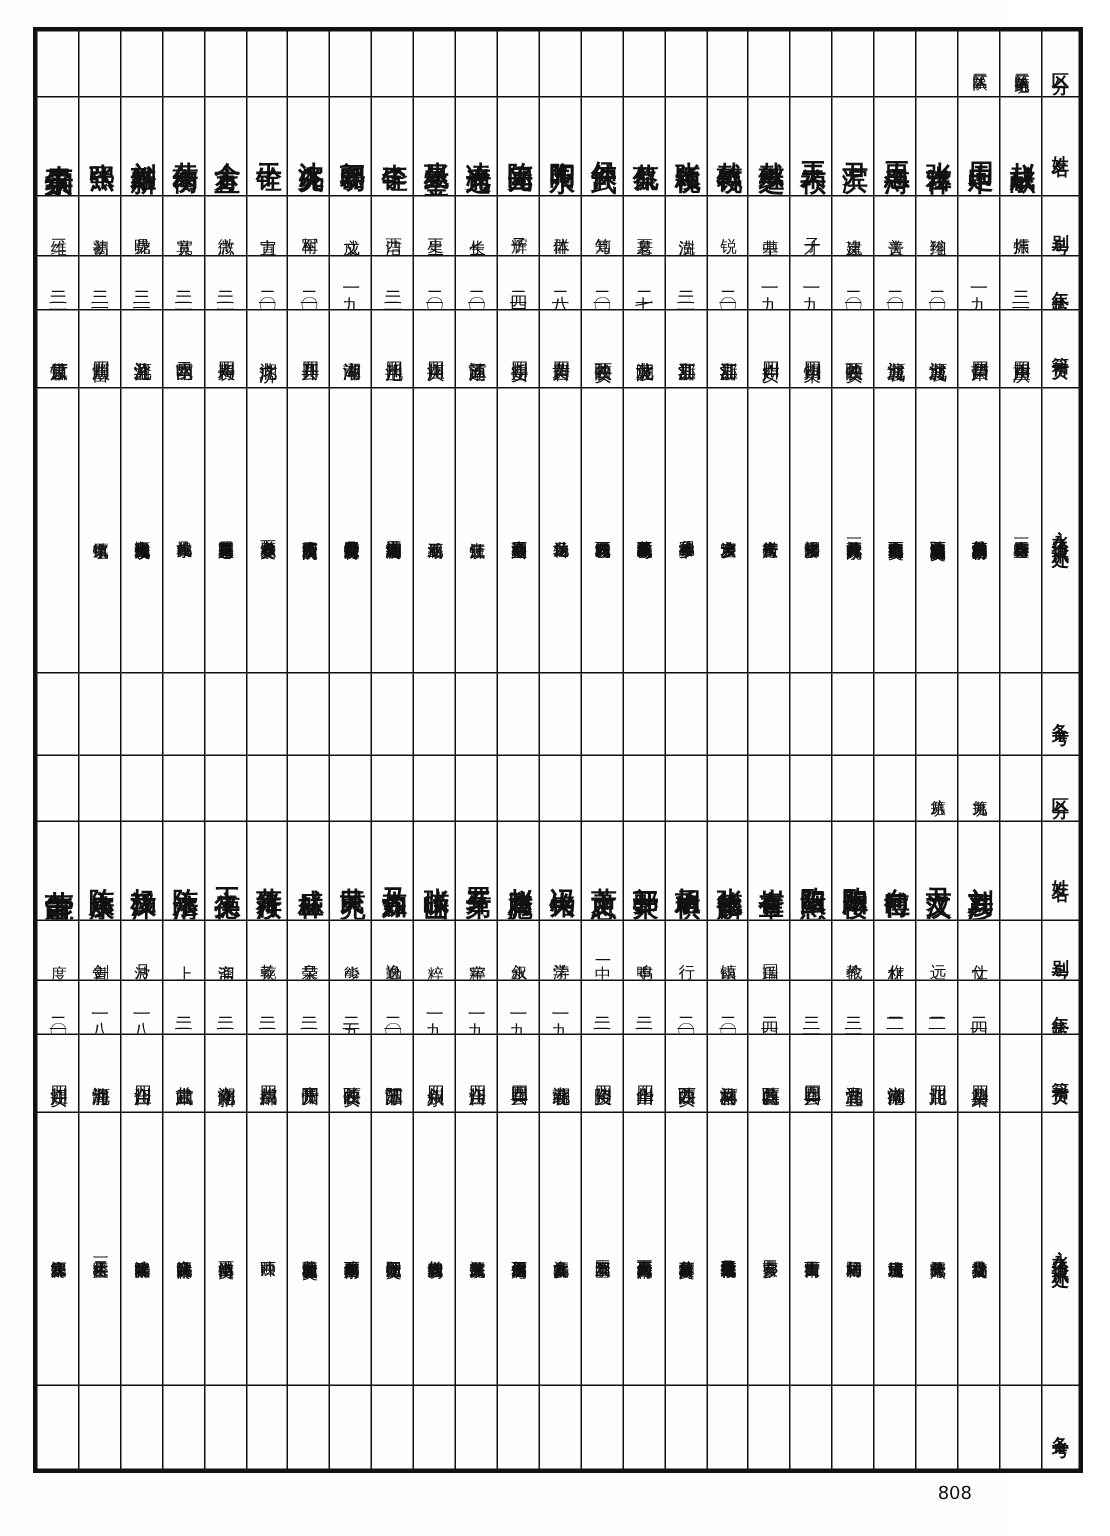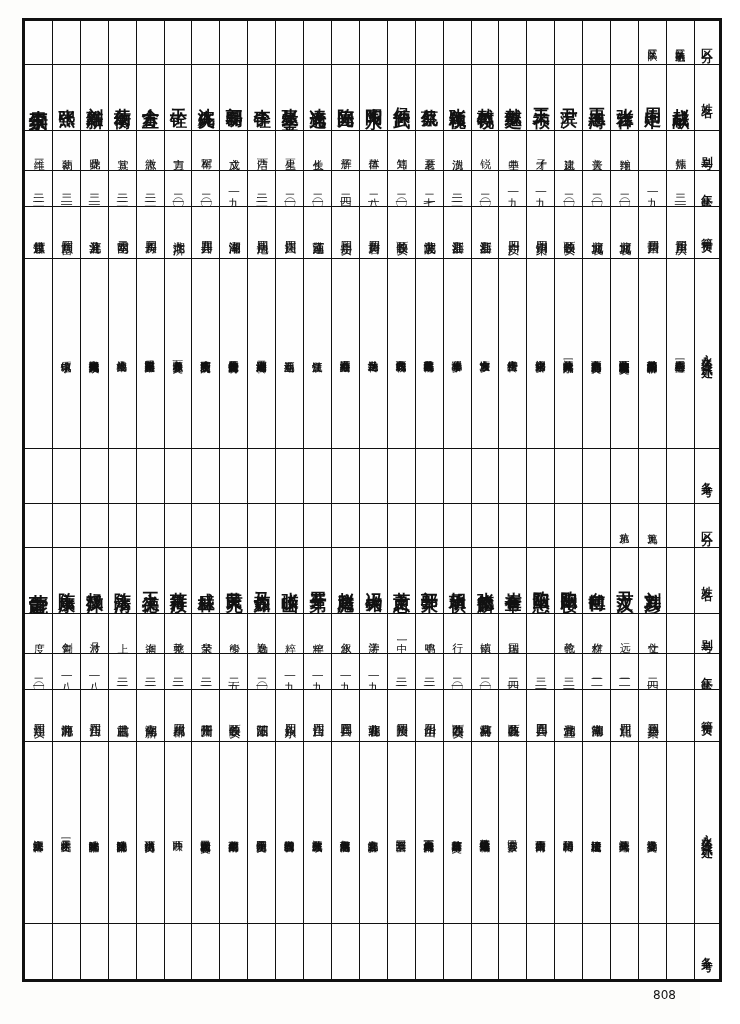--- a/index.html
+++ b/index.html
@@ -8,21 +8,20 @@
     background:#ffffff;
     font-family:"DejaVu Sans","Liberation Sans",sans-serif;
     color:#111;
     position:relative;
     overflow:hidden;
   }
   .page{
     position:absolute;
     left:0;top:0;width:672px;height:1024px;
     background:#fdfdfb;
-    padding-left:28px;
   }
   .sheet{
     position:absolute;
     left:22px;top:18px;
     width:696px;height:960px;
     border:2px solid #111;
     background:#fefefe;
   }
   table.reg{
     border-collapse:collapse;

